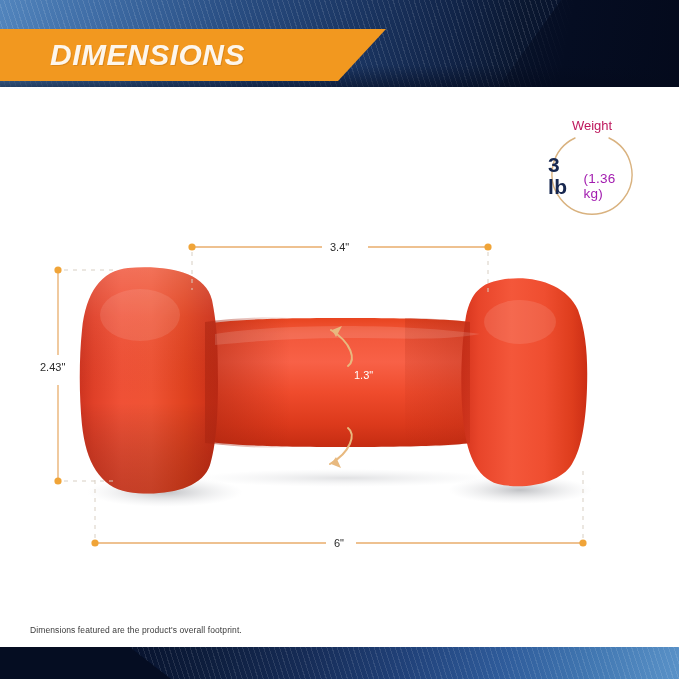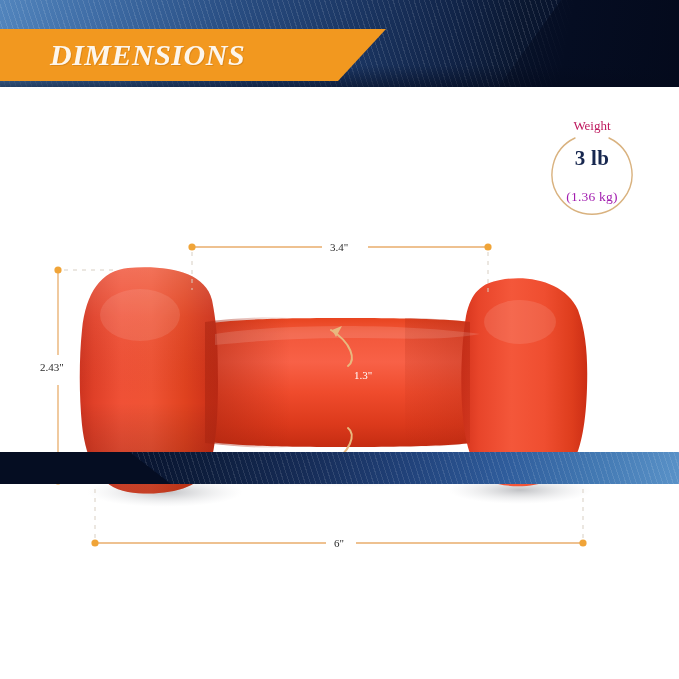--- a/index.html
+++ b/index.html
@@ -7,23 +7,22 @@
 
   html, body {
     width:679px; height:679px;
     background:#ffffff;
     font-family:"Liberation Sans", sans-serif;
     overflow:hidden;
   }
 
   #page {
     position:relative;
-    width:679px; height:484px;
+    width:679px; height:679px;
     background:#ffffff;
-    font-family:Liberation Serif, serif;
   }
 
   
   #header {
     position:absolute; left:0; top:0;
     width:679px; height:87px;
     overflow:hidden;
   }
   .hdr-grad {
     position:absolute; inset:0;
@@ -136,21 +135,21 @@
   
   #weight-badge {
     position:absolute; left:548px; top:132px;
     width:88px; height:88px;
   }
   #weight-badge .arc {
     position:absolute; inset:0;
   }
   #weight-badge .txt {
     position:absolute; inset:0;
-    display:flex; flex-direction:column;
+    display:flex; flex-direction:row;
     align-items:center; justify-content:center;
   }
   #weight-label {
     position:absolute; left:548px; top:118px;
     width:88px;
     text-align:center;
     font-size:13px;
     color:#be185d;
     font-weight:normal;
   }
@@ -372,20 +371,21 @@
   <div id="weight-badge">
     <svg class="arc" viewBox="0 0 88 88">
       <path d="M 27 6 A 40 40 0 1 0 61 6" fill="none" stroke="#d9b27f" stroke-width="1.4" stroke-linecap="round"></path>
     </svg>
     <div class="txt">
       <div id="weight-value">3 lb</div>
       <div id="weight-metric">(1.36 kg)</div>
     </div>
   </div>
 
+  <div id="footnote">Dimensions featured are the product's overall footprint.</div>
 
   <div id="footer">
     <div class="ftr-grad"></div>
     <div class="ftr-stripes"></div>
     <div class="ftr-darkwedge"></div>
   </div>
 
 </div>
 
 </body></html>

